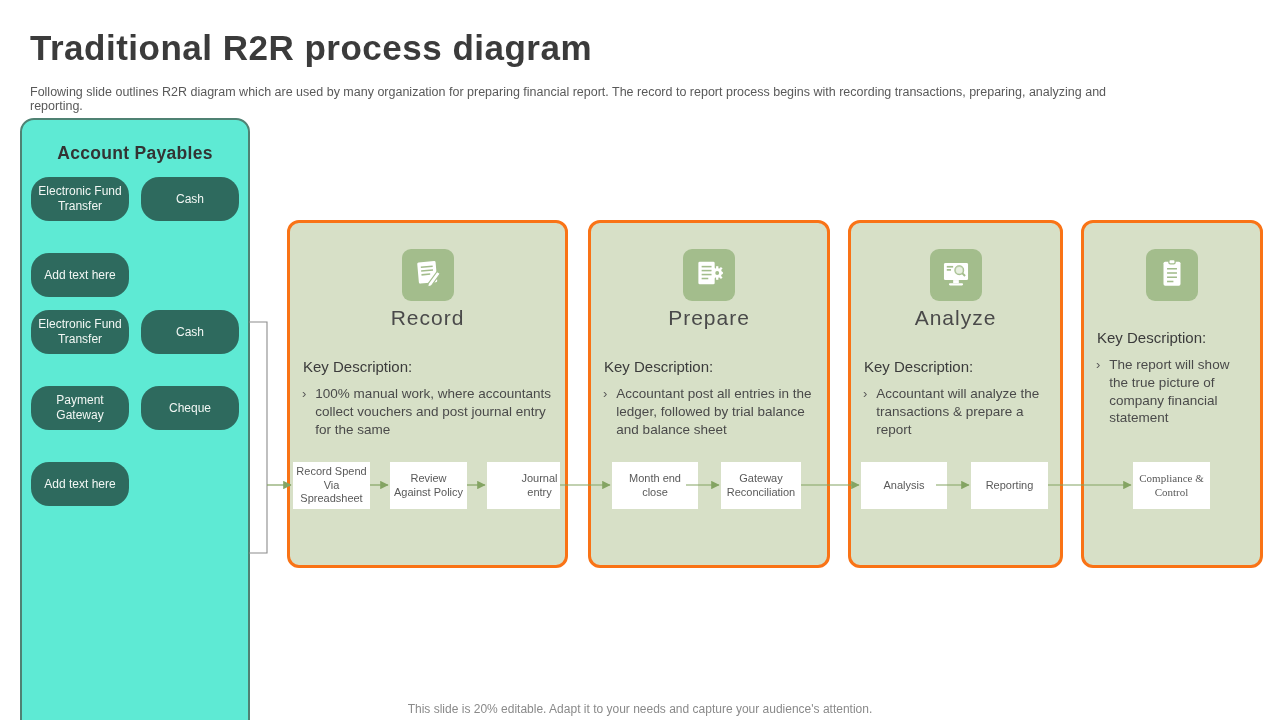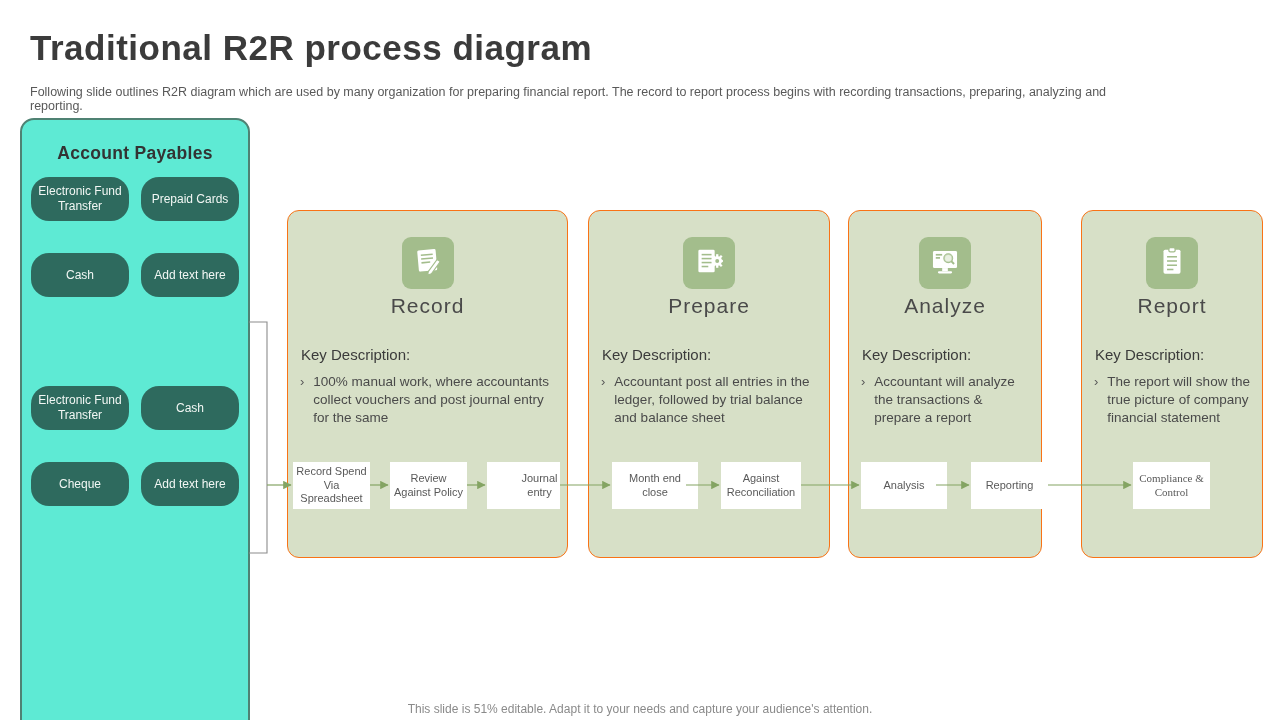--- a/index.html
+++ b/index.html
@@ -40,22 +40,22 @@
   }
   .pill {
     height:44px; border-radius:18px; background:#2e6a5e;
     display:flex; align-items:center; justify-content:center; text-align:center;
     color:#f2f7f4; font-size:12px; line-height:1.25; padding:2px 6px;
   }
   .pill.empty { background:transparent; }
 
   
   .col {
-    position:absolute; top:210px; height:348px;
-    background:#d7e0c7; border:1px solid #f97316; border-radius:12px;
+    position:absolute; top:220px; height:348px;
+    background:#d7e0c7; border:3px solid #f97316; border-radius:12px;
   }
   .icon-tile {
     width:52px; height:52px; margin:26px auto 0; border-radius:9px;
     background:#a3bd8c; display:flex; align-items:center; justify-content:center;
   }
   .col-title {
     margin-top:5px; text-align:center;
     font-size:21px; color:#4a4a4a; letter-spacing:1px;
   }
   .key-desc {
@@ -89,29 +89,29 @@
 </head>
 <body>
 
 <h1 class="title">Traditional R2R process diagram</h1>
 <p class="subtitle">Following slide outlines R2R diagram which are used by many organization for preparing financial report. The record to report process begins with recording transactions, preparing, analyzing and reporting.</p>
 
 <aside class="left-panel">
   <h2 class="panel-heading">Account Payables</h2>
   <div class="pill-grid">
     <div class="pill">Electronic Fund Transfer</div>
-    <div class="pill">Prepaid Cards</div>
     <div class="pill">Cash</div>
     <div class="pill">Add text here</div>
     <div class="pill empty"></div>
   </div>
 
   <div class="pill-grid">
     <div class="pill">Electronic Fund Transfer</div>
     <div class="pill">Cash</div>
+    <div class="pill">Payment Gateway</div>
     <div class="pill">Cheque</div>
     <div class="pill">Add text here</div>
     <div class="pill empty"></div>
   </div>
 </aside>
 
 <section class="col" style="left:287px; width:281px;">
   <div class="icon-tile">
     <span>
       <svg width="34" height="34" viewBox="0 0 24 24">
@@ -158,21 +158,21 @@
     </span>
   </div>
   <div class="col-title">Prepare</div>
   <div class="key-desc">Key Description:</div>
   <div class="bullet">
     <span class="marker">›</span>
     <span>Accountant post all entries in the ledger, followed by trial balance and balance sheet</span>
   </div>
 </section>
 
-<section class="col" style="left:848px; width:194px;">
+<section class="col" style="left:848px; width:215px;">
   <div class="icon-tile">
     <span>
       <svg width="34" height="34" viewBox="0 0 24 24">
         <rect x="3.5" y="5" width="17" height="12" rx="1" fill="#ffffff"></rect>
         <line x1="5.5" y1="7.6" x2="10" y2="7.6" stroke="#a3bd8c" stroke-width="1.2"></line>
         <line x1="5.5" y1="9.8" x2="8.5" y2="9.8" stroke="#a3bd8c" stroke-width="1.2"></line>
         <circle cx="14.3" cy="10" r="2.9" fill="none" stroke="#a3bd8c" stroke-width="1.2"></circle>
         <circle cx="14.3" cy="10" r="2.9" fill="#d7e4cb" opacity="0.55"></circle>
         <line x1="16.4" y1="12.1" x2="18.4" y2="14.1" stroke="#a3bd8c" stroke-width="1.4"></line>
         <rect x="10" y="17" width="4" height="2.2" fill="#ffffff"></rect>
@@ -194,33 +194,32 @@
       <svg width="34" height="34" viewBox="0 0 24 24">
         <rect x="6" y="4" width="12" height="17" rx="1.2" fill="#ffffff"></rect>
         <rect x="9.8" y="2.6" width="4.4" height="3" rx="1" fill="#ffffff" stroke="#a3bd8c" stroke-width="0.9"></rect>
         <line x1="8.5" y1="9" x2="15.5" y2="9" stroke="#a3bd8c" stroke-width="1.1"></line>
         <line x1="8.5" y1="12" x2="15.5" y2="12" stroke="#a3bd8c" stroke-width="1.1"></line>
         <line x1="8.5" y1="15" x2="15.5" y2="15" stroke="#a3bd8c" stroke-width="1.1"></line>
         <line x1="8.5" y1="18" x2="13" y2="18" stroke="#a3bd8c" stroke-width="1.1"></line>
       </svg>
     </span>
   </div>
-  <div class="col-title">Report</div>
   <div class="key-desc">Key Description:</div>
   <div class="bullet">
     <span class="marker">›</span>
     <span>The report will show the true picture of company financial statement</span>
   </div>
 </section>
 
 <div class="step" style="left:293px; width:77px;">Record Spend Via Spreadsheet</div>
 <div class="step" style="left:390px; width:77px;">Review Against Policy</div>
 <div class="step" style="left:487px; width:73px;padding-left:35px;">Journal entry</div>
 <div class="step" style="left:612px; width:86px;">Month end close</div>
-<div class="step" style="left:721px; width:80px;">Against Reconciliation</div>
+<div class="step" style="left:721px; width:80px;">Gateway Reconciliation</div>
 <div class="step" style="left:861px; width:86px;">Analysis</div>
 <div class="step" style="left:971px; width:77px;">Reporting</div>
 <div class="step" style="left:1133px; width:77px;font-family:Liberation Serif, serif;">Compliance &amp; Control</div>
 
 <svg class="overlay" viewBox="0 0 1280 720">
   <defs>
     <marker id="ah" markerWidth="8" markerHeight="7" refX="6.5" refY="3.5" orient="auto">
       <path d="M0,0 L7,3.5 L0,7 Z" fill="#84a463"></path>
     </marker>
   </defs>
@@ -230,13 +229,13 @@
   <line x1="267" y1="485" x2="291" y2="485" stroke="#84a463" stroke-width="1.2" marker-end="url(#ah)"></line>
   <line x1="370" y1="485" x2="388" y2="485" stroke="#84a463" stroke-width="1.2" marker-end="url(#ah)"></line>
   <line x1="467" y1="485" x2="485" y2="485" stroke="#84a463" stroke-width="1.2" marker-end="url(#ah)"></line>
   <line x1="560" y1="485" x2="610" y2="485" stroke="#84a463" stroke-width="1.2" marker-end="url(#ah)"></line>
   <line x1="686" y1="485" x2="719" y2="485" stroke="#84a463" stroke-width="1.2" marker-end="url(#ah)"></line>
   <line x1="801" y1="485" x2="859" y2="485" stroke="#84a463" stroke-width="1.2" marker-end="url(#ah)"></line>
   <line x1="936" y1="485" x2="969" y2="485" stroke="#84a463" stroke-width="1.2" marker-end="url(#ah)"></line>
   <line x1="1048" y1="485" x2="1131" y2="485" stroke="#84a463" stroke-width="1.2" marker-end="url(#ah)"></line>
 </svg>
 
-<div class="footer">This slide is 51% editable. Adapt it to your needs and capture your audience's attention.</div>
+<div class="footer">This slide is 20% editable. Adapt it to your needs and capture your audience's attention.</div>
 
 </body></html>

